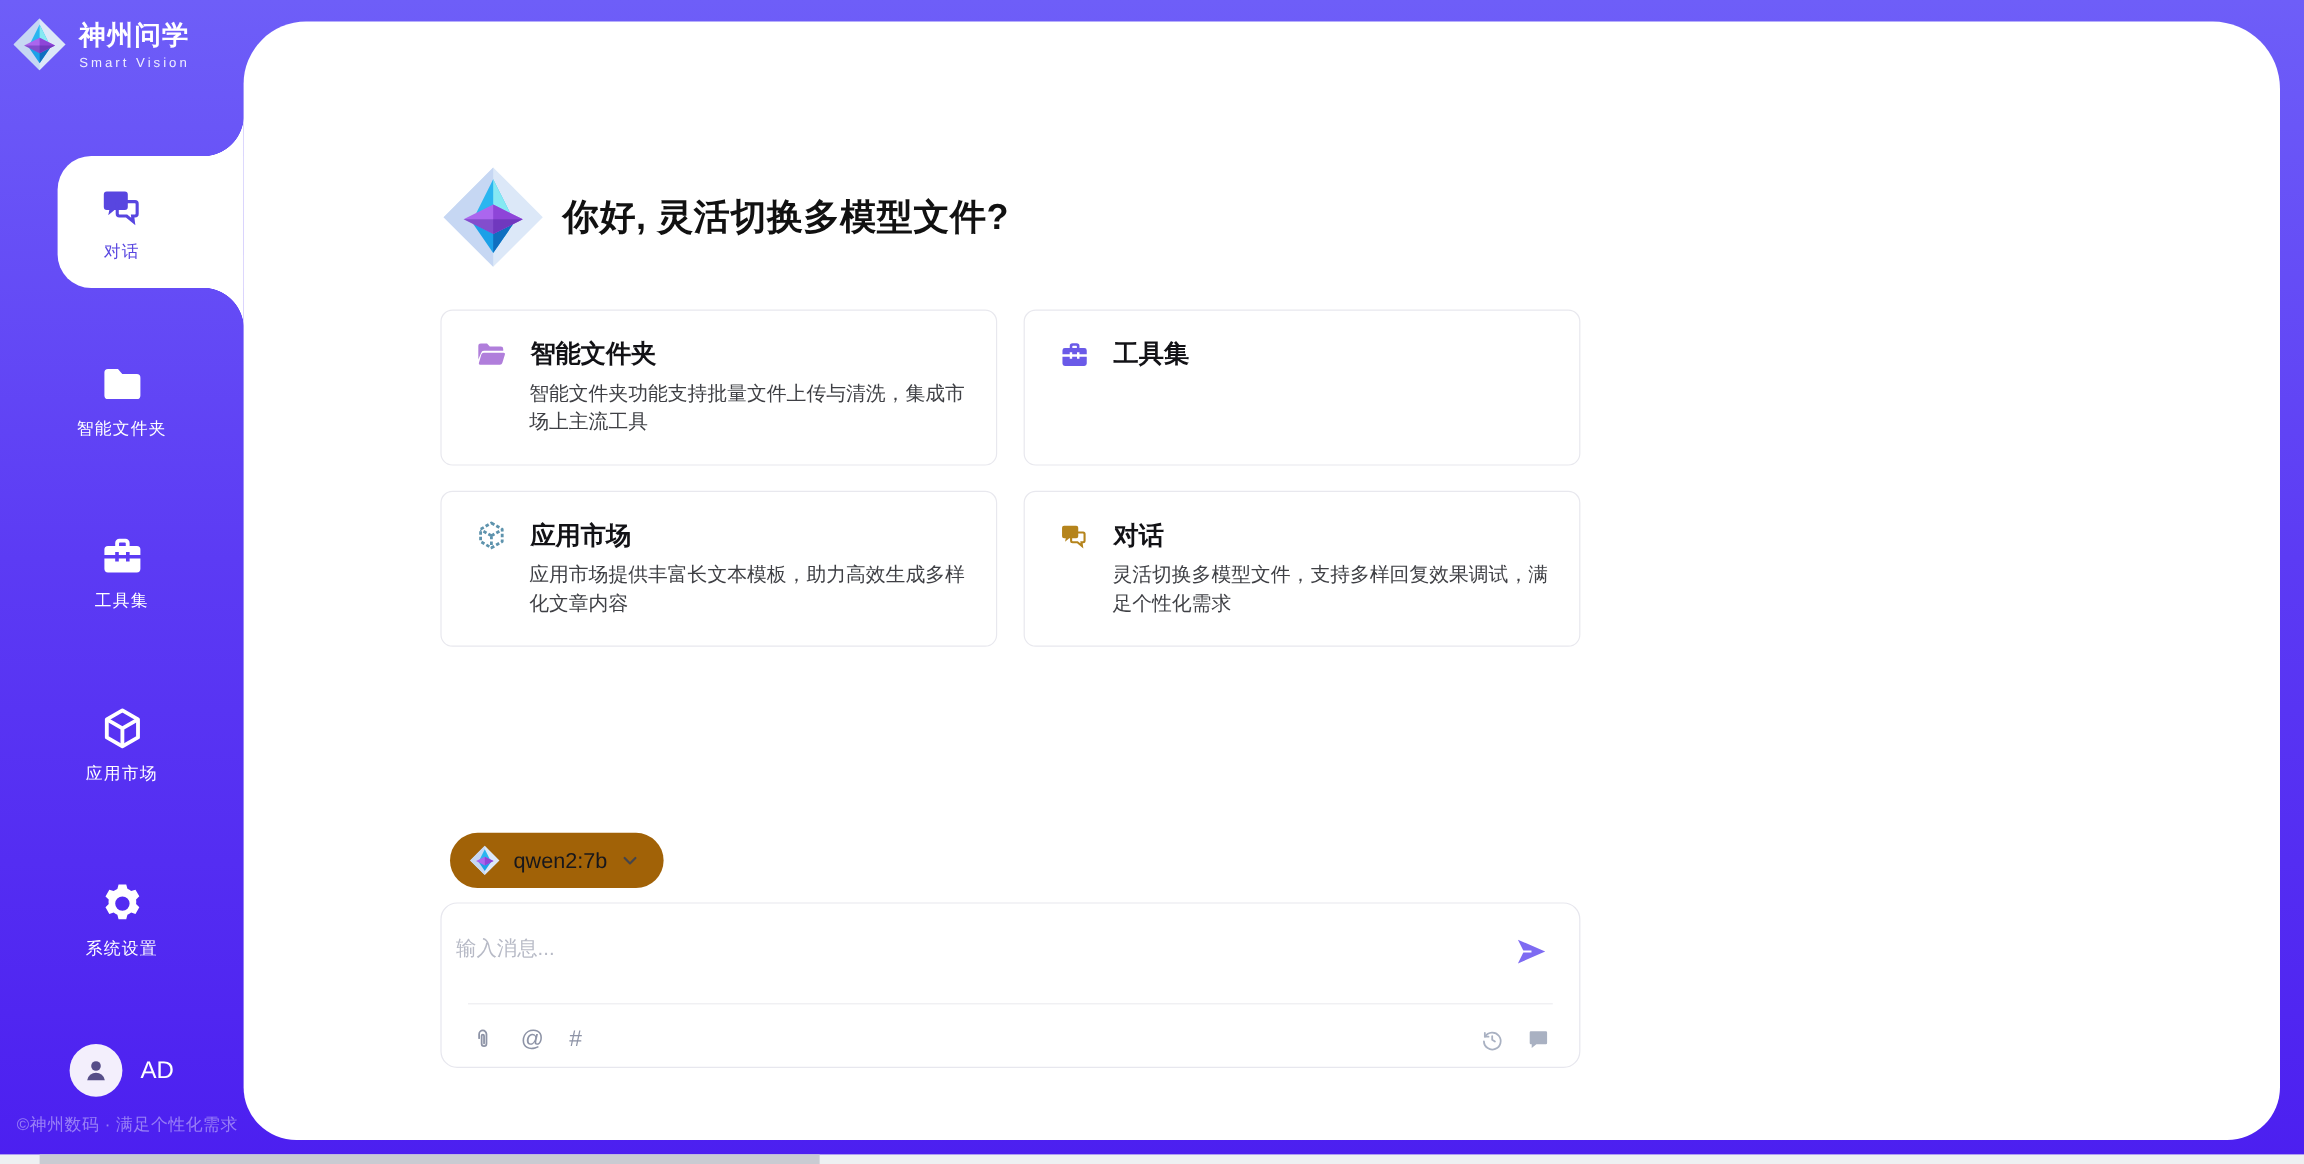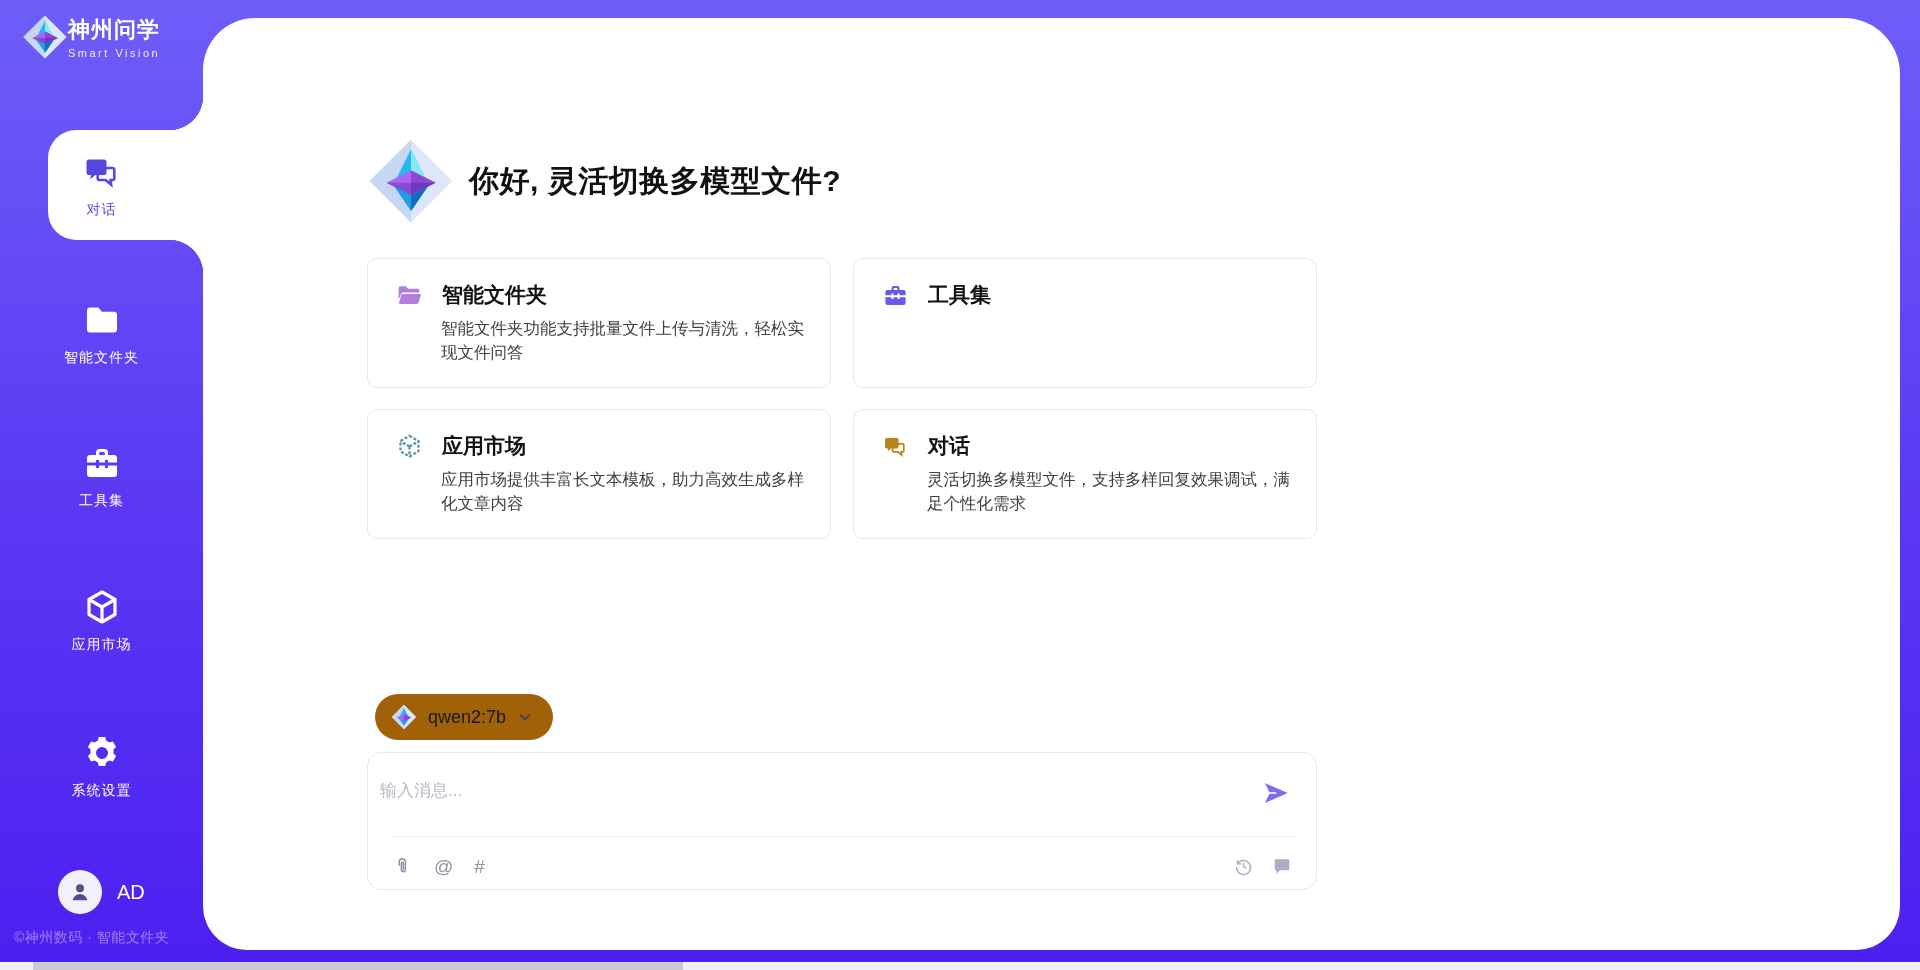--- a/index.html
+++ b/index.html
@@ -12,21 +12,21 @@
   svg { display:block; }
 
   
   .main-panel {
     position:absolute; left:203px; top:18px; right:20px; bottom:20px;
     background:#ffffff; border-radius:52px 56px 44px 44px;
   }
 
   
   .sidebar { position:absolute; left:0; top:0; width:203px; height:100%; }
-  .logo-row { position:absolute; top:14px; left:22px; display:flex; align-items:center; }
+  .logo-row { position:absolute; top:14px; left:10px; display:flex; align-items:center; gap:10px; }
   .logo-text .t1 { color:#fff; font-size:22px; font-weight:bold; letter-spacing:1px; }
   .logo-text .t2 { color:#eef; font-size:11px; letter-spacing:2.5px; margin-top:2px; }
 
   .nav-item {
     position:absolute; left:0; width:203px; height:110px;
     display:flex; flex-direction:column; align-items:center; justify-content:center;
     color:#ffffff; cursor:pointer;
   }
   .nav-item .nav-label { font-size:14px; margin-top:9px; letter-spacing:1px; }
   .nav-item .nav-ic { width:40px; height:40px; }
@@ -179,21 +179,21 @@
   <div class="user-row">
     <div class="avatar">
       <svg width="26" height="26" viewBox="0 0 24 24">
         <circle cx="12" cy="8.6" r="3.7" fill="currentColor"></circle>
         <path d="M5.2 19.5a6.9 6.9 0 0 1 13.6 0z" fill="currentColor"></path>
       </svg>
     </div>
     <div class="user-name">AD</div>
   </div>
 
-  <div class="side-footer">©神州数码 · 智能文件夹</div>
+  <div class="side-footer">©神州数码 · 满足个性化需求</div>
 </div>
 
 <div class="greeting">
   <svg width="88" height="88" viewBox="0 0 100 100">
     <polygon points="50,3 97,50 50,97 3,50" fill="#dce8f8"></polygon>
     <polygon points="50,3 3,50 50,97" fill="#c6d7f3"></polygon>
     <polygon points="50,84 28,52 72,52" fill="#1ba0e8"></polygon>
     <polygon points="50,84 50,52 72,52" fill="#0f6fc0"></polygon>
     <polygon points="50,14 68,50 32,50" fill="#2ab5f0"></polygon>
     <polygon points="50,14 50,50 68,50" fill="#85e9f3"></polygon>
@@ -207,21 +207,21 @@
 <div class="cards">
 
   <div class="card">
     <div class="card-head">
       <svg class="ic-folder-open" width="27" height="27" viewBox="0 0 26 26">
         <path fill="currentColor" d="M2.5 6a2 2 0 0 1 2-2h5l2.2 2.6h8.8a2 2 0 0 1 2 2V10H7a2.4 2.4 0 0 0-2.3 1.7L2.5 17z"></path>
         <path fill="currentColor" d="M6.9 11.5h15.9a1.1 1.1 0 0 1 1.05 1.43l-2.1 6.8a2 2 0 0 1-1.9 1.4H3.9a1 1 0 0 1-.96-1.3l2-6.9a2 2 0 0 1 1.92-1.43z"></path>
       </svg>
       <div class="card-title">智能文件夹</div>
     </div>
-    <div class="card-desc">智能文件夹功能支持批量文件上传与清洗，轻松实现文件问答</div>
+    <div class="card-desc">智能文件夹功能支持批量文件上传与清洗，集成市场上主流工具</div>
   </div>
 
   <div class="card">
     <div class="card-head">
       <svg class="ic-toolbox2" width="27" height="27" viewBox="0 0 40 40">
         <path fill="currentColor" d="M14 12V9.5A3.5 3.5 0 0 1 17.5 6h5A3.5 3.5 0 0 1 26 9.5V12h6a3 3 0 0 1 3 3v4.5h-9V17h-3v2.5h-6V17h-3v2.5H5V15a3 3 0 0 1 3-3zm3.2 0h5.6V9.8a.8.8 0 0 0-.8-.8h-4a.8.8 0 0 0-.8.8z"></path>
         <path fill="currentColor" d="M5 22.5h9V25h3v-2.5h6V25h3v-2.5h9V31a3 3 0 0 1-3 3H8a3 3 0 0 1-3-3z"></path>
       </svg>
       <div class="card-title">工具集</div>
     </div>

